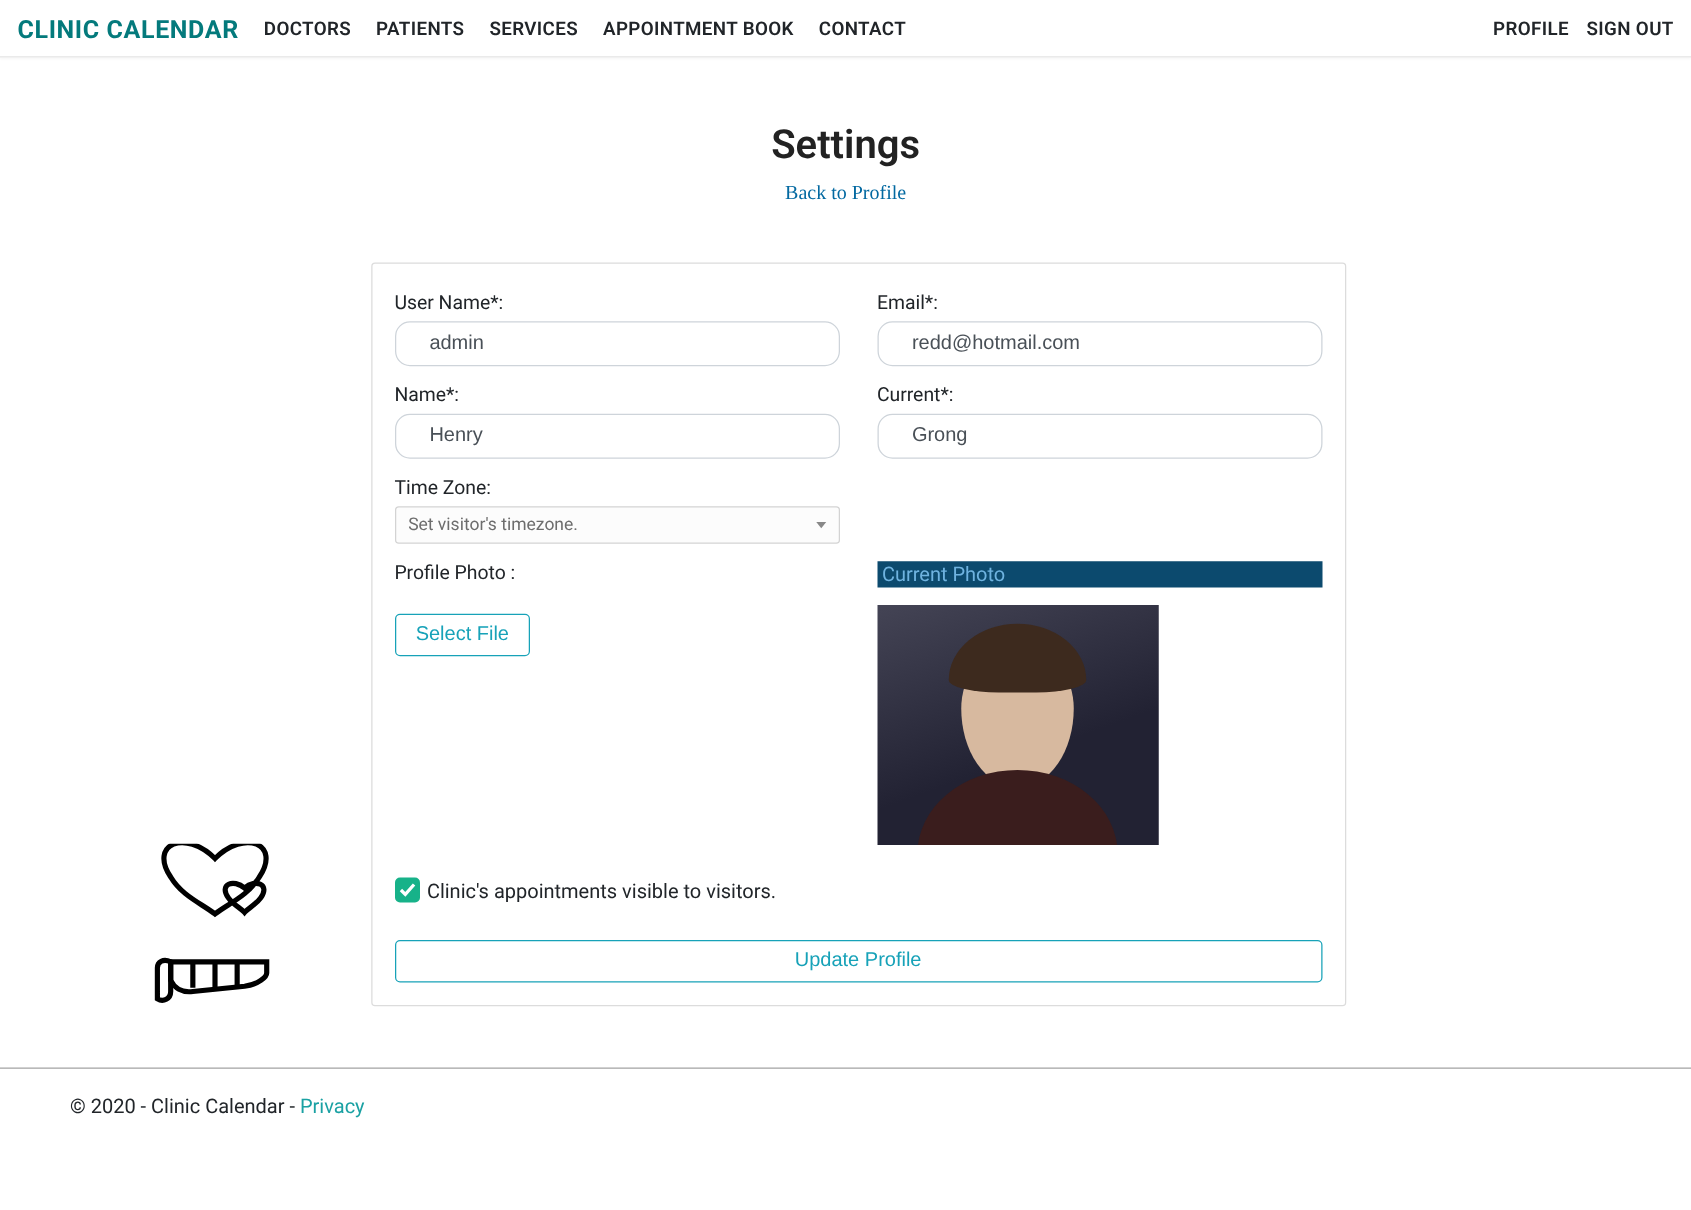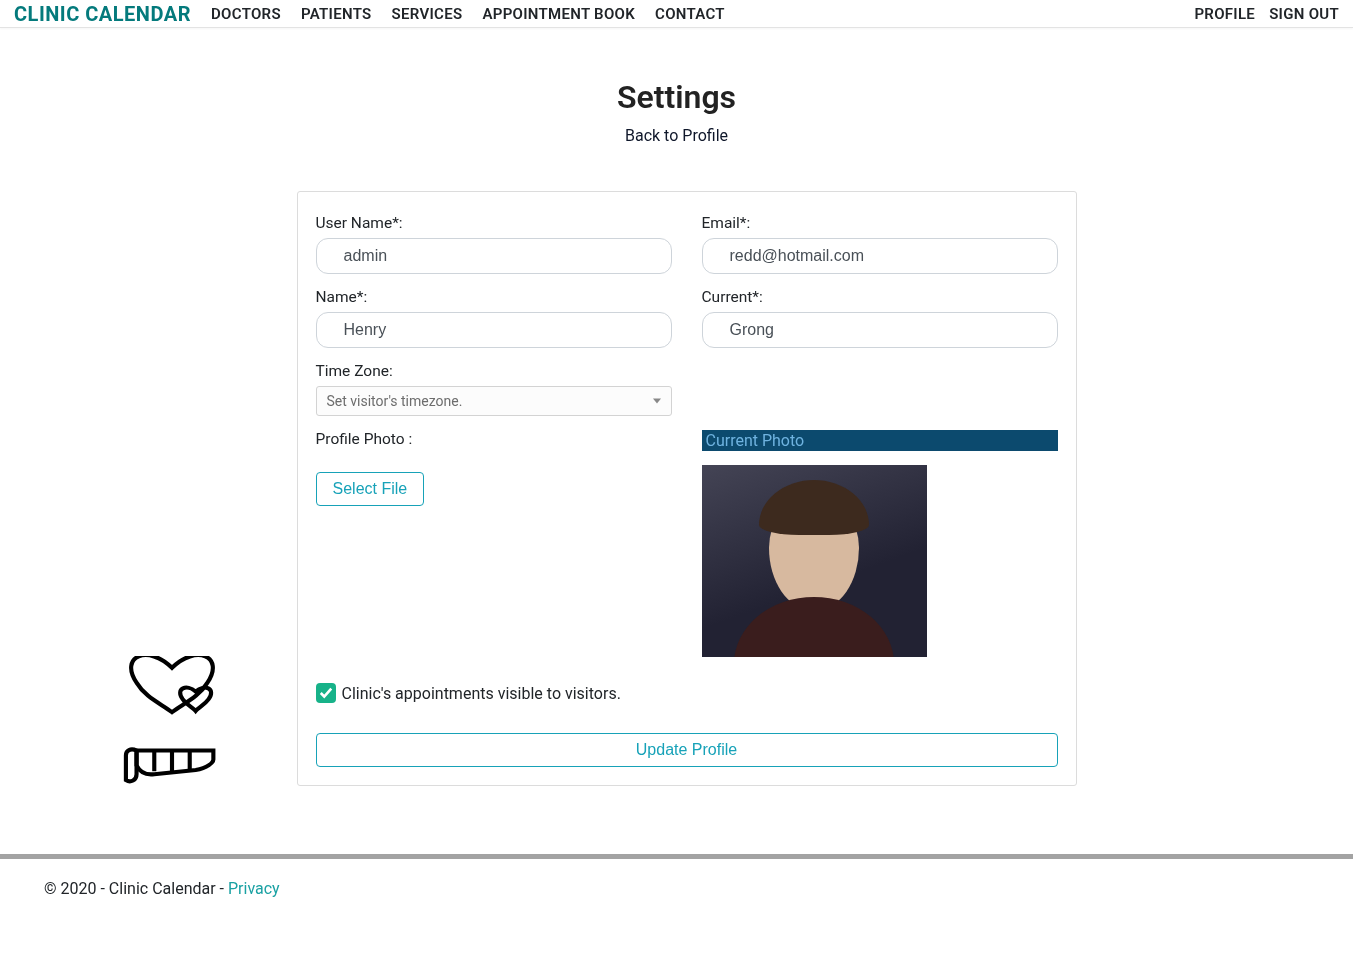--- a/index.html
+++ b/index.html
@@ -11,21 +11,21 @@
   }
   a { text-decoration: none; }
   
   .navbar {
     display: flex;
     align-items: center;
     justify-content: space-between;
     padding: 0 14px;
     border-bottom: 1px solid #e3e3e3;
     box-shadow: 0 1px 2px rgba(0,0,0,0.04);
-    height: 28px;
+    height: 46px;
   }
   .nav-left { display: flex; align-items: center; gap: 20px; }
   .nav-right { display: flex; align-items: center; gap: 14px; }
   .brand {
     color: #047a7c;
     font-weight: 700;
     font-size: 20px;
     letter-spacing: 0.5px;
   }
   .nav-link {
@@ -38,21 +38,21 @@
   .nav-right .nav-link { font-size: 15px; }
   
   .main { max-width: 1260px; margin: 0 auto; padding: 50px 30px 40px 30px; }
   .page-title {
     text-align: center;
     font-size: 32px;
     font-weight: 600;
     color: #222;
   }
   .back-link-wrap { text-align: center; margin-top: 10px; }
-  .back-link { color: #0f172a; font-size: 16px; cursor: pointer; }
+  .back-link { color: #0369a1; font-size: 16px; cursor: pointer; font-family: Liberation Serif, serif; }
   .layout { display: flex; gap: 40px; margin-top: 46px; align-items: flex-end; padding-left: 10px; }
   .side-icon { flex: 0 0 170px; padding-top: 4px; display:flex; justify-content:center; }
   .side-icon svg { width: 120px; height: 130px; stroke: #000; fill: none; stroke-width: 7; }
   .card {
     flex: 1;
     max-width: 780px;
     border: 1px solid #dcdcdc;
     border-radius: 3px;
     padding: 22px 18px 18px 18px;
   }
@@ -155,25 +155,25 @@
     background: #17b289;
     display: inline-flex;
     align-items: center;
     justify-content: center;
     cursor: pointer;
   }
   .checkbox svg { width: 14px; height: 14px; stroke: #fff; stroke-width: 3; fill: none; }
   .check-label { font-size: 16px; color: #212529; }
   
   footer {
-    border-top: 5px solid #a3a3a3;
-    padding: 20px 44px;
-    font-size: 16px;
-    color: #212529;
-    margin-top: 28px;
+    border-top: 1px solid #a3a3a3;
+    padding: 20px 56px;
+    font-size: 16px;
+    color: #212529;
+    margin-top: 9px;
   }
   footer a { color: #1aa1a3; }
 </style>
 </head>
 <body>
 
 <nav class="navbar">
   <div class="nav-left">
     <a class="brand">CLINIC CALENDAR</a>
     <a class="nav-link">DOCTORS</a>

